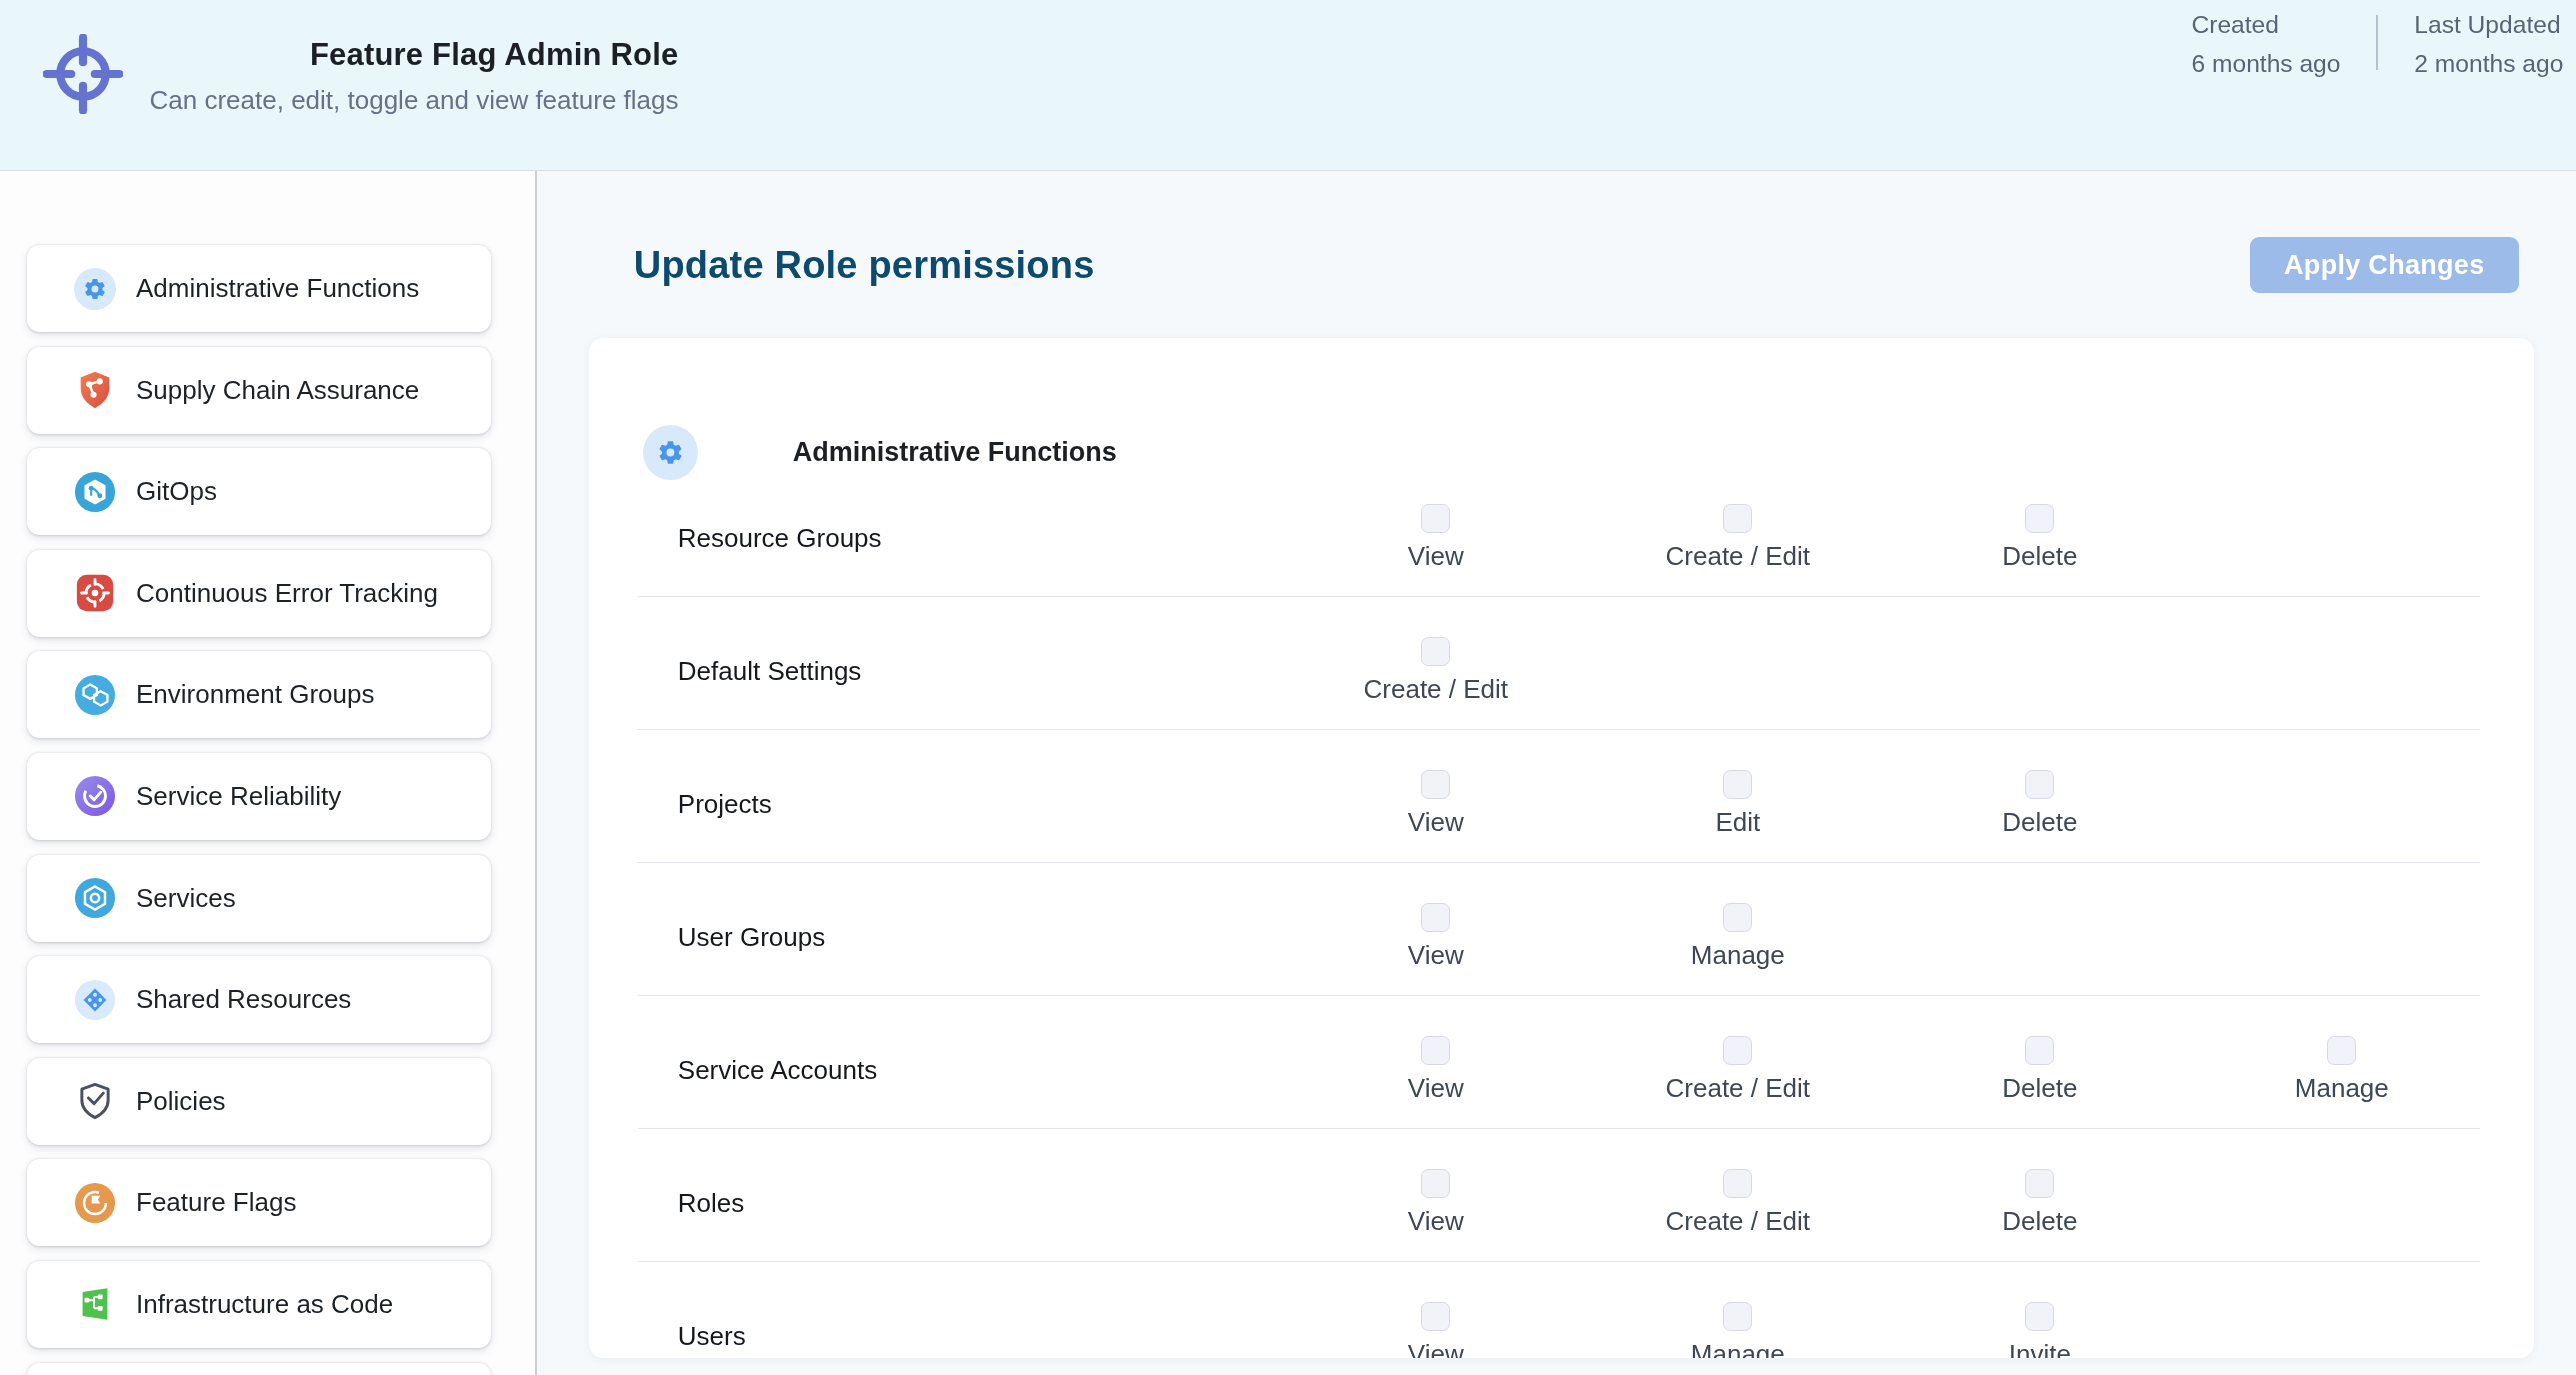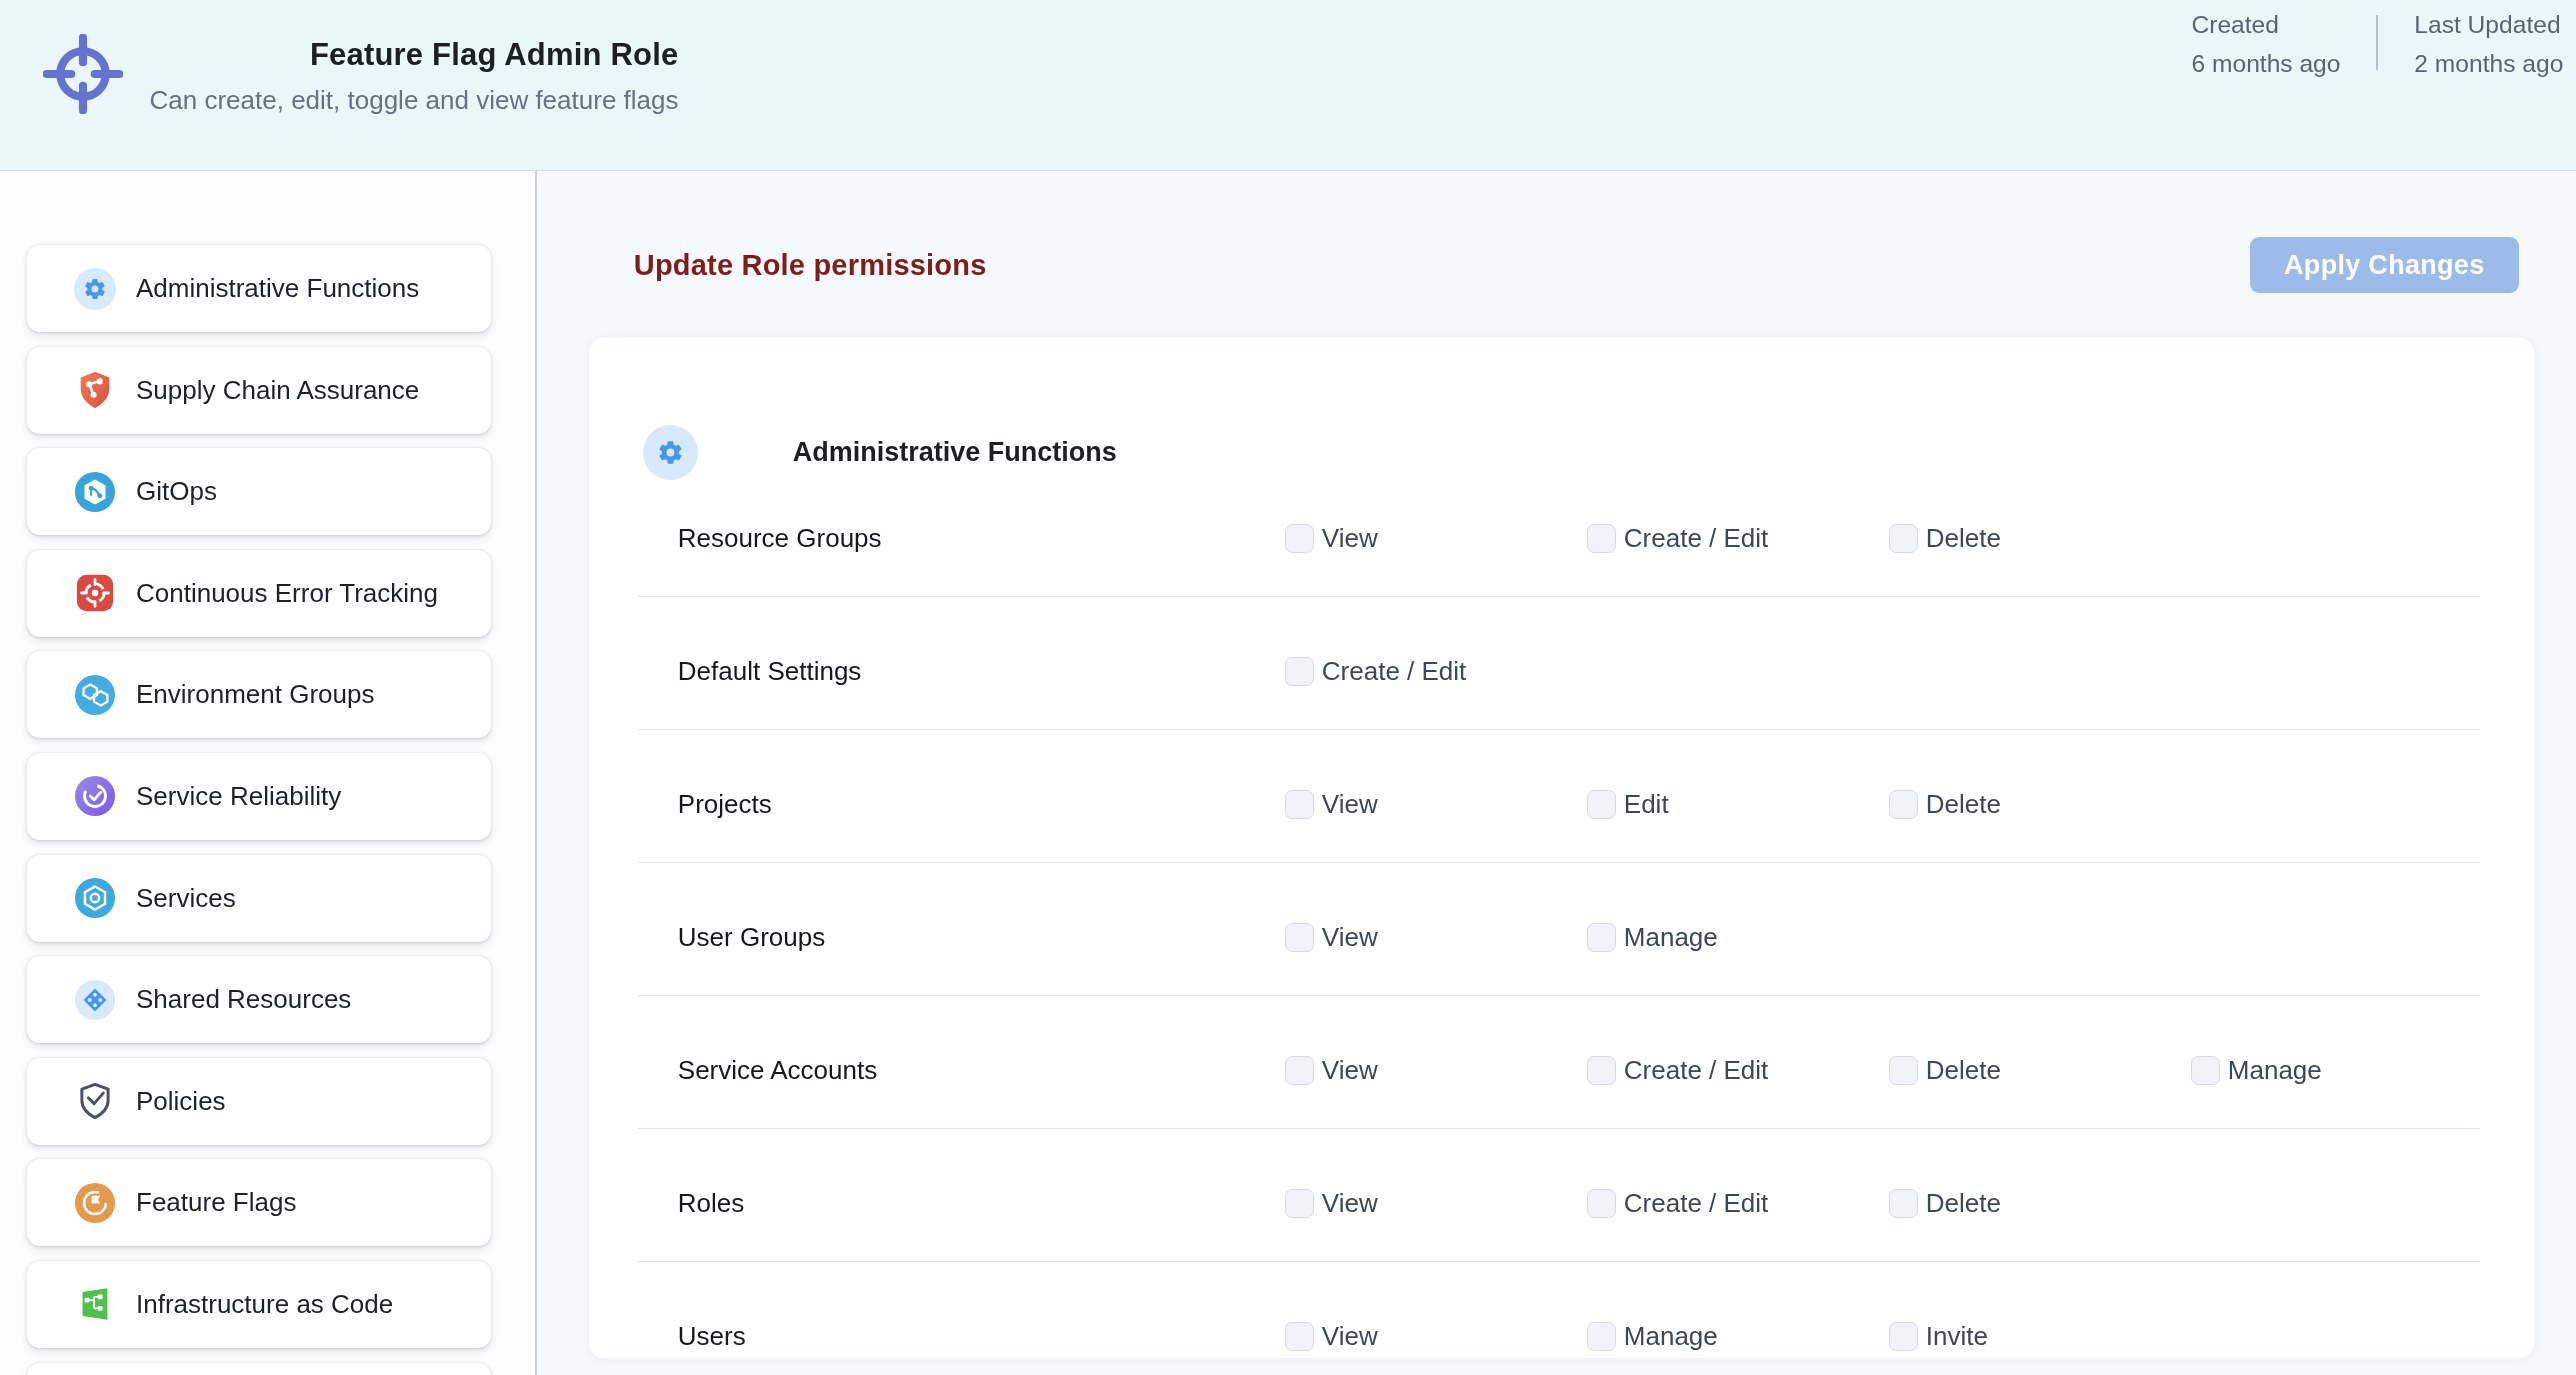--- a/index.html
+++ b/index.html
@@ -29,39 +29,39 @@
   .side-card { width:464px; height:87px; background:#fff; border-radius:12.7px; margin-bottom:14.6px;
     box-shadow:0 0.9px 2.7px rgba(40,50,70,.18), 0 3.6px 9px rgba(40,50,70,.10);
     display:flex; align-items:center; gap:20px; padding-left:47px; cursor:pointer; }
   .side-card.stub { height:55px; margin-bottom:0; }
   .side-label { font-size:26px; color:#1d2228; font-weight:500; }
   .icn-holder { width:42px; height:42px; display:flex; align-items:center; justify-content:center; flex:0 0 42px; }
 
   
   .main { flex:1; background:var(--c-main-bg,#f6f9fc); padding:66px 42px 0 52px; min-width:0; }
   .main-head { display:flex; justify-content:space-between; align-items:center; height:56px; }
-  .main-head h1 { font-size:29px; font-weight:700; color:#7f1d1d; padding-left:45px; letter-spacing:0.2px; }
+  .main-head h1 { font-size:38px; font-weight:700; color:#0c4a6e; padding-left:45px; letter-spacing:0.2px; }
   .apply-btn { height:56px; padding:8px 34px; margin-right:15.5px; border:none; border-radius:9px;
     background:var(--c-apply-button,#9cbbe8); color:#fff; font-size:27px; font-weight:700;
     font-family:inherit; letter-spacing:0.3px; cursor:default; }
 
   .perm-card { margin-top:45px; width:100%; height:1020px; background:#fff; border-radius:14.6px;
     box-shadow:0 1.8px 9px rgba(40,50,70,.06); overflow:hidden; }
   .perm-card-head { height:142px; display:flex; align-items:flex-end; gap:95px; padding:0 0 0 54px; }
   .perm-card-head .head-inner { display:flex; align-items:center; gap:95px; height:55px; margin-top:55px; }
   .circle-icn { width:55px; height:55px; border-radius:50%; background:#d8e9fb;
     display:flex; align-items:center; justify-content:center; }
   .perm-card-head h2 { font-size:27px; font-weight:700; color:#1c2025; }
 
   .perm-row-wrap { margin:0 54px 16px 49px; border-bottom:1.8px solid #e3e6ef; }
   .perm-row-wrap:last-child { border-bottom:none; }
   .perm-row { height:116px; display:grid; grid-template-columns:607px 302px 302px 302px 302px;
     align-items:center; padding-left:40px; }
   .perm-resource { font-size:26px; color:#15181f; }
-  .perm-opt { display:flex; align-items:center; gap:8px; }
+  .perm-opt { display:flex; align-items:center; gap:8px;flex-direction:column; }
   .checkbox { width:29px; height:29px; border-radius:7.3px; background:var(--c-checkbox-bg,#f2f2f9);
     border:1.8px solid var(--c-checkbox-border,#d8d8e5); cursor:pointer; flex:0 0 29px; }
   .perm-opt-label { font-size:26px; color:#3e4757; }
 </style>
 </head>
 <body>
 
 <div class="page">
 
   <header class="topbar">

